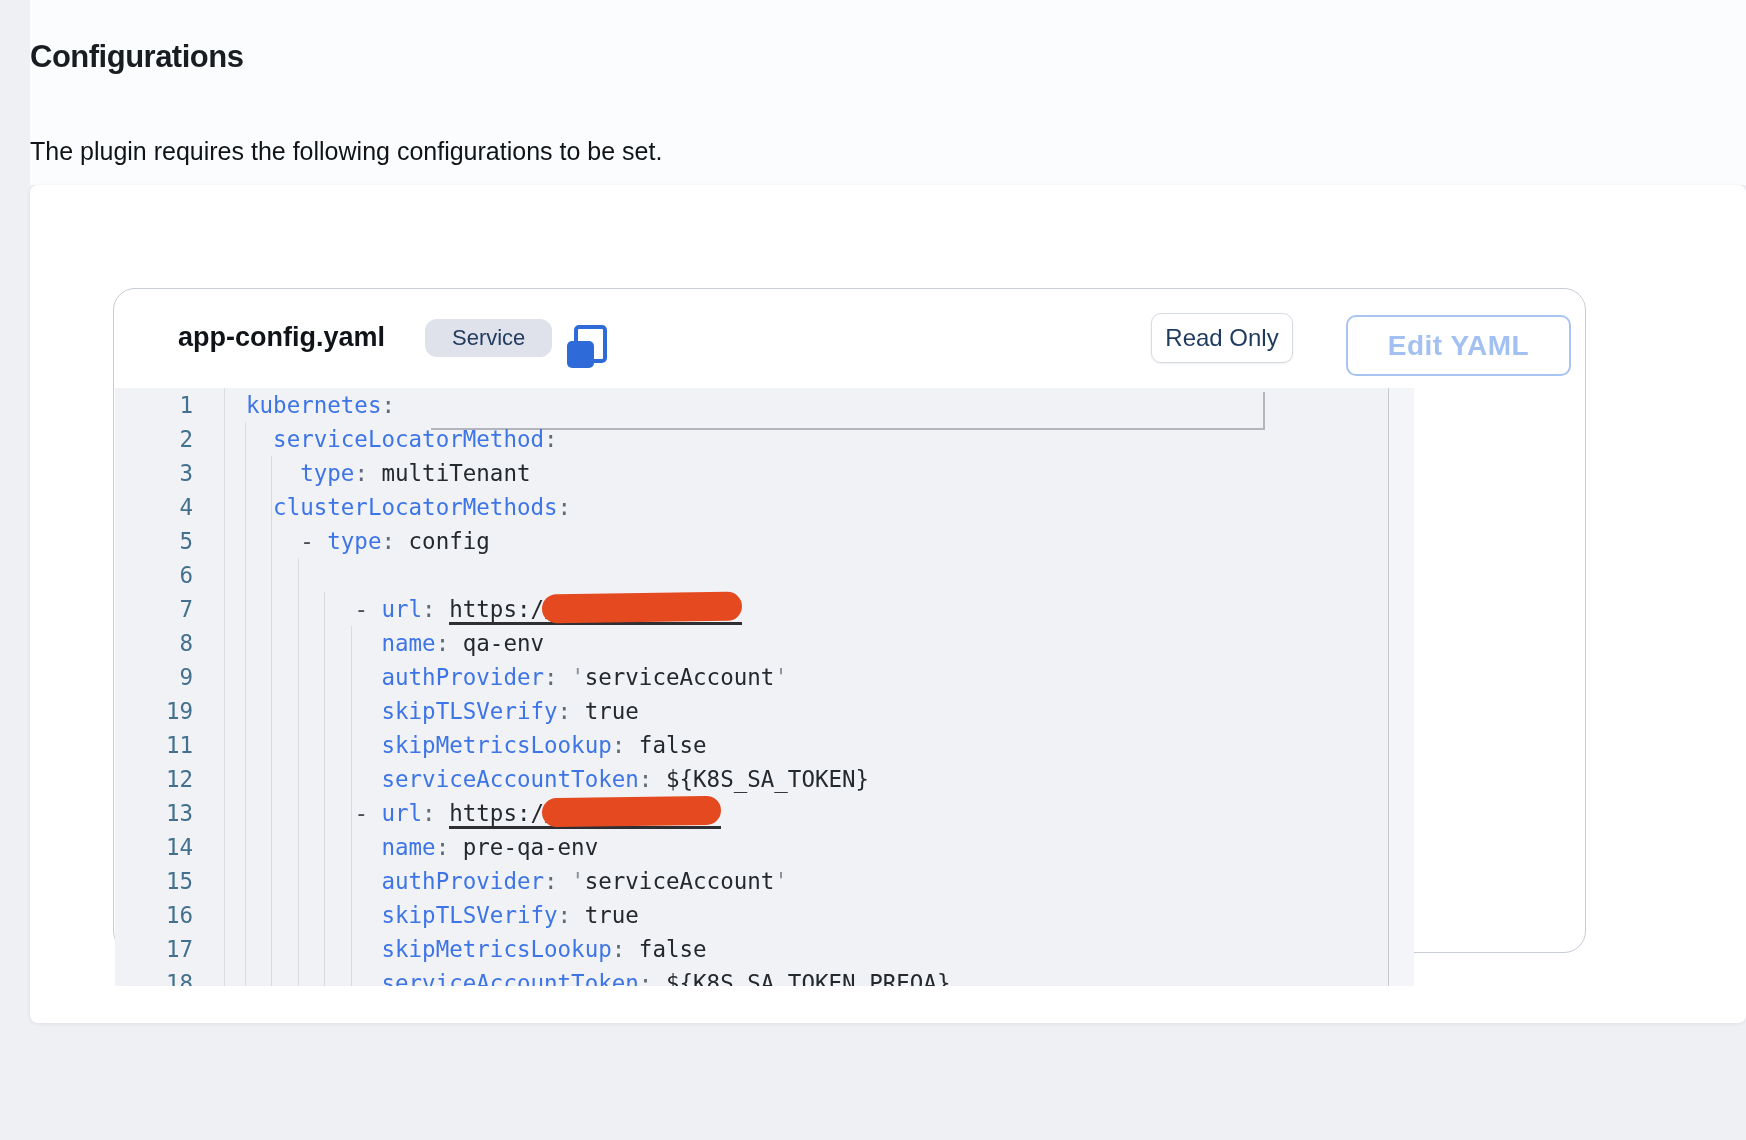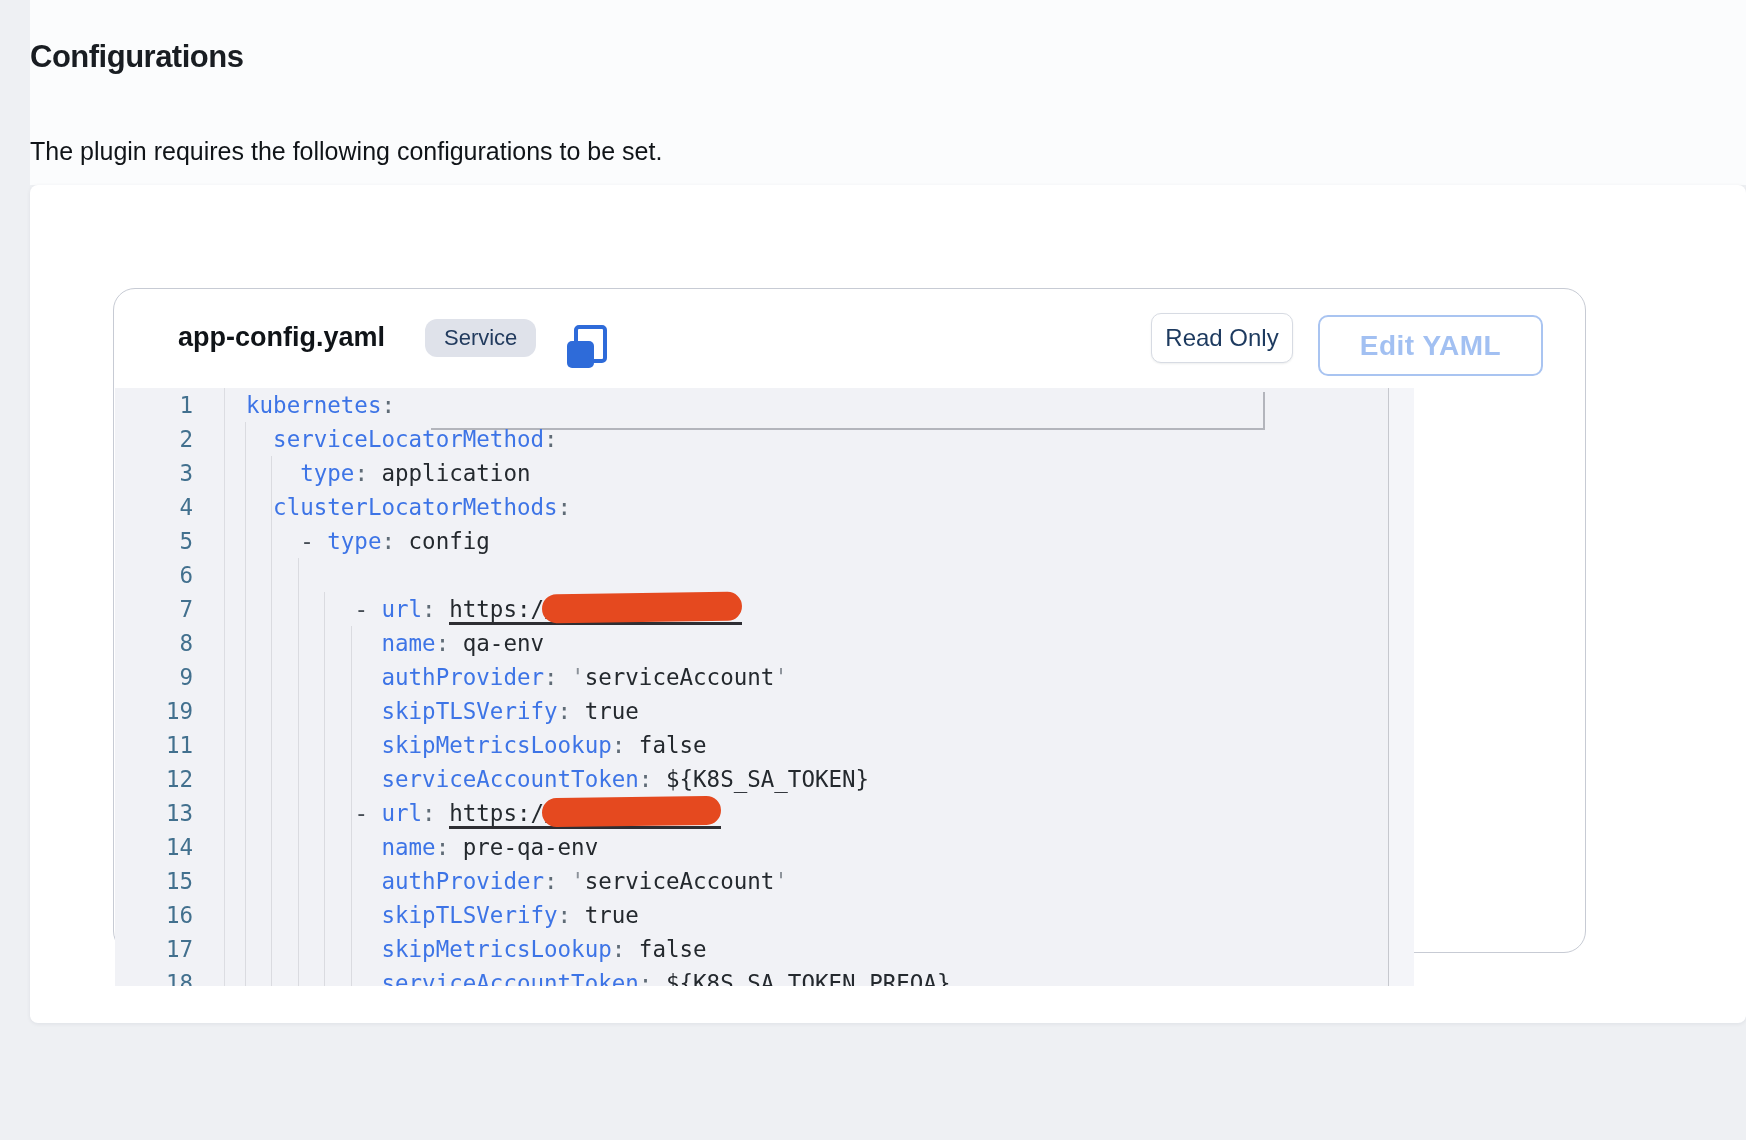--- a/index.html
+++ b/index.html
@@ -20,36 +20,36 @@
   }
   .prompt{position:absolute;left:85px;top:55px;font-size:25px;font-weight:700;color:#ee4b40;}
 
   .config-box{
     position:absolute;left:83px;top:103px;width:1473px;height:665px;
     border:1.5px solid #c7cbd4;border-radius:22px;background:#ffffff;box-sizing:border-box;
   }
   .filename{position:absolute;left:64px;top:33px;font-size:27px;font-weight:700;color:#101418;}
   .badge{
     position:absolute;left:311px;top:30px;height:38px;line-height:38px;
-    padding:0 19px;background:#dfe2ea;border-radius:12px;
+    padding:0 27px;background:#dfe2ea;border-radius:12px;
     font-size:22px;color:#223b5e;
   }
   .copy-icon{position:absolute;left:450px;top:36px;width:46px;height:46px;cursor:pointer;}
   .copy-back{position:absolute;right:3px;top:0;width:25px;height:30px;border:4px solid #2e6bd9;border-radius:5px;background:#ffffff;}
   .copy-front{position:absolute;left:3px;bottom:3px;width:27px;height:27px;background:#2e6bd9;border-radius:5px;}
 
   .btn{position:absolute;display:flex;align-items:center;justify-content:center;background:#ffffff;box-sizing:border-box;cursor:pointer;}
   .btn-readonly{
     left:1037px;top:24px;width:142px;height:50px;
     border:1.5px solid #d7dbe3;border-radius:10px;
     font-size:24px;font-weight:500;color:#1d3a5f;
     box-shadow:0 1px 2px rgba(27,35,44,.08);
   }
   .btn-edityaml{
-    left:1204px;top:26px;width:225px;height:61px;
+    left:1232px;top:26px;width:225px;height:61px;
     border:2px solid #a9c4f1;border-radius:10px;
     font-size:28px;font-weight:700;color:#a2c0f2;letter-spacing:.5px;
   }
 
   .editor{
     position:absolute;left:1px;top:99px;width:1299px;height:598px;
     background:#f1f2f6;overflow:hidden;
     font-family:"DejaVu Sans Mono", monospace;font-size:22.5px;
   }
   .guide{position:absolute;width:1px;background:#dadbe0;}
@@ -105,21 +105,21 @@
       <div class="guide" style="left:209px;top:204px;bottom:0;"></div>
       <div class="guide" style="left:236px;top:238px;bottom:0;"></div>
       <div class="artifact-h"></div>
       <div class="artifact-v"></div>
       <div class="vscroll-track"></div>
       <div class="vscroll-sep"></div>
 
       <div class="code-lines">
           <div class="code-line"><span class="line-num">1</span><span class="line-content"><span class="tok-key">kubernetes</span><span class="tok-punc">:</span></span></div>
           <div class="code-line"><span class="line-num">2</span><span class="line-content"><span class="tok-ws">  </span><span class="tok-key">serviceLocatorMethod</span><span class="tok-punc">:</span></span></div>
-          <div class="code-line"><span class="line-num">3</span><span class="line-content"><span class="tok-ws">    </span><span class="tok-key">type</span><span class="tok-punc">:</span><span class="tok-val"> application</span></span></div>
+          <div class="code-line"><span class="line-num">3</span><span class="line-content"><span class="tok-ws">    </span><span class="tok-key">type</span><span class="tok-punc">:</span><span class="tok-val"> multiTenant</span></span></div>
           <div class="code-line"><span class="line-num">4</span><span class="line-content"><span class="tok-ws">  </span><span class="tok-key">clusterLocatorMethods</span><span class="tok-punc">:</span></span></div>
           <div class="code-line"><span class="line-num">5</span><span class="line-content"><span class="tok-ws">    </span><span class="tok-dash">- </span><span class="tok-key">type</span><span class="tok-punc">:</span><span class="tok-val"> config</span></span></div>
           <div class="code-line"><span class="line-num">6</span></div>
           <div class="code-line"><span class="line-num">7</span><span class="line-content"><span class="tok-ws">        </span><span class="tok-dash">- </span><span class="tok-key">url</span><span class="tok-punc">:</span><span class="tok-ws"> </span><span class="redact-underline"><span class="tok-urltext">https://</span><span class="redaction-blob" style="width: 200px; background: rgb(229, 73, 31);"></span></span></span></div>
           <div class="code-line"><span class="line-num">8</span><span class="line-content"><span class="tok-ws">          </span><span class="tok-key">name</span><span class="tok-punc">:</span><span class="tok-val"> qa-env</span></span></div>
           <div class="code-line"><span class="line-num">9</span><span class="line-content"><span class="tok-ws">          </span><span class="tok-key">authProvider</span><span class="tok-punc">:</span><span class="tok-quote"> '</span><span class="tok-val">serviceAccount</span><span class="tok-quote">'</span></span></div>
           <div class="code-line"><span class="line-num">19</span><span class="line-content"><span class="tok-ws">          </span><span class="tok-key">skipTLSVerify</span><span class="tok-punc">:</span><span class="tok-val"> true</span></span></div>
           <div class="code-line"><span class="line-num">11</span><span class="line-content"><span class="tok-ws">          </span><span class="tok-key">skipMetricsLookup</span><span class="tok-punc">:</span><span class="tok-val"> false</span></span></div>
           <div class="code-line"><span class="line-num">12</span><span class="line-content"><span class="tok-ws">          </span><span class="tok-key">serviceAccountToken</span><span class="tok-punc">:</span><span class="tok-val"> ${K8S_SA_TOKEN}</span></span></div>
           <div class="code-line"><span class="line-num">13</span><span class="line-content"><span class="tok-ws">        </span><span class="tok-dash">- </span><span class="tok-key">url</span><span class="tok-punc">:</span><span class="tok-ws"> </span><span class="redact-underline"><span class="tok-urltext">https://</span><span class="redaction-blob" style="width: 179px; background: rgb(229, 73, 31);"></span></span></span></div>

